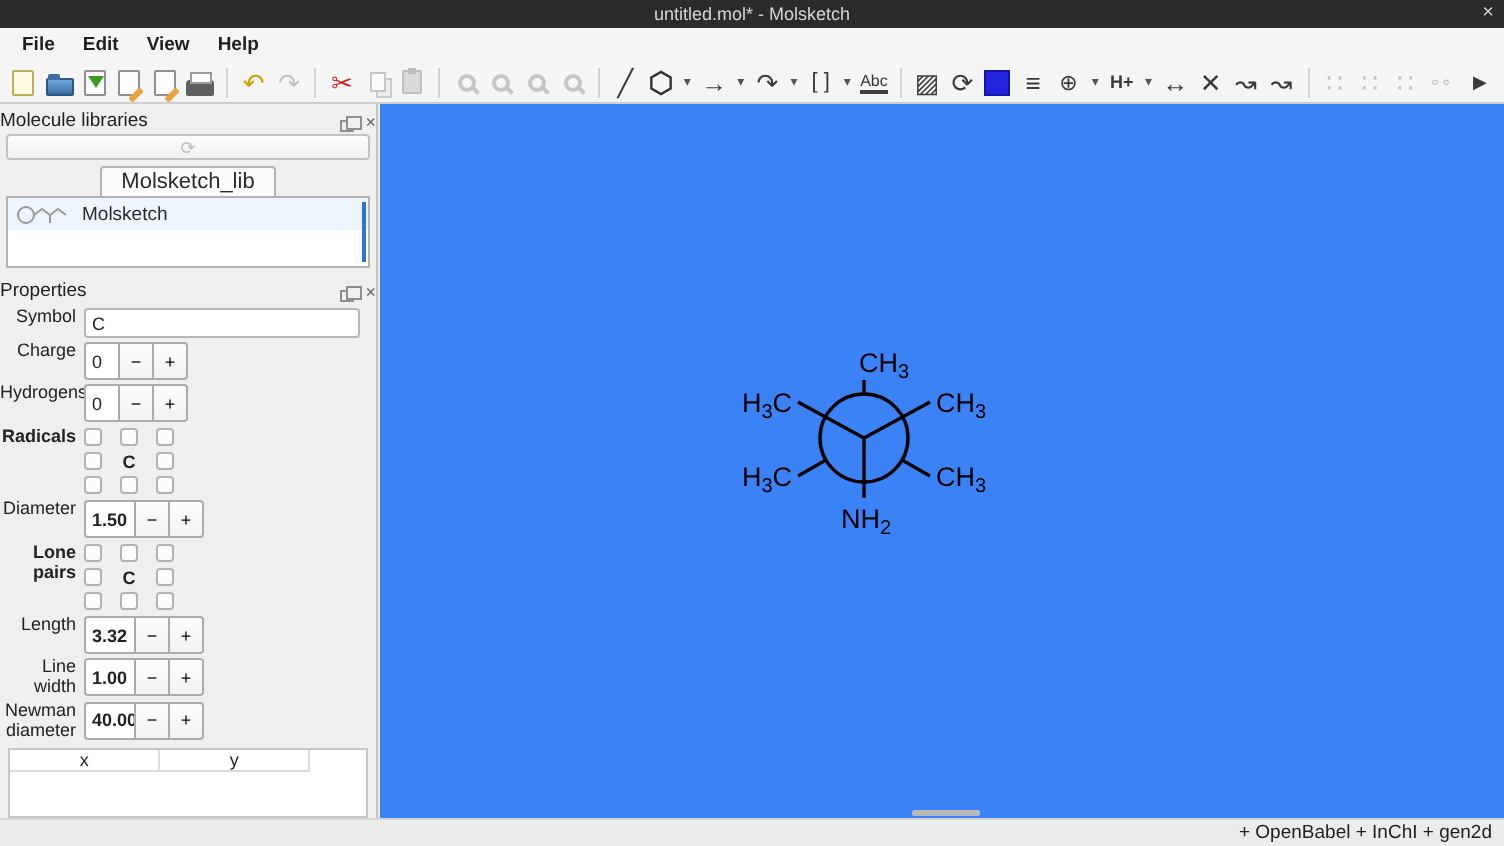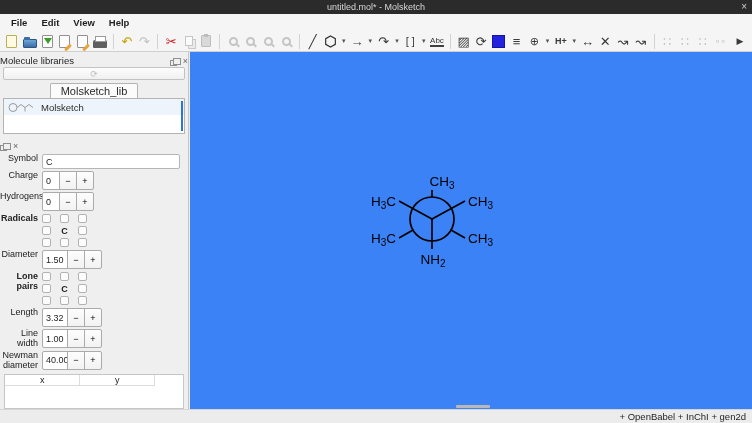--- a/index.html
+++ b/index.html
@@ -69,21 +69,21 @@
   .propsdock { position:absolute; top:85px; left:0; right:0; bottom:0; }
   .form { padding-top:3px; font-size:9px; color:#222; }
   .prow { display:flex; align-items:flex-start; margin:0 0 2px 0; }
   .plabel { width:38px; text-align:right; margin-right:4px; line-height:1.1; flex:none; }
   .tinput { width:138px; height:15px; background:#fff; border:1px solid #b6b6b6; border-radius:2px;
     font-size:9px; padding-left:3px; display:flex; align-items:center; }
   .spin { display:flex; height:19px; }
   .spin > div, .spin > button { border:1px solid #ababab; background:#fff; font-size:9px;
     display:flex; align-items:center; justify-content:center; }
   .spin .val { width:18px; border-radius:2px 0 0 2px; justify-content:flex-start; padding-left:3px; }
-  .spin.wide .val { width:26px; }
+  .spin.wide .val { width:26px;font-weight:bold; }
   .spin .mbtn { width:18px; margin-left:-1px; background:linear-gradient(#fdfdfd,#f2f2f2); }
   .spin .pbtn { width:18px; margin-left:-1px; border-radius:0 2px 2px 0; background:linear-gradient(#fdfdfd,#f2f2f2); }
   .cbgrid { display:grid; grid-template-columns:repeat(3,9px); grid-template-rows:repeat(3,9px); gap:3px 9px; align-items:center; justify-items:center; }
   .cb { width:9px; height:9px; background:#fcfcfc; border:1px solid #b2b2b2; border-radius:2px; }
   .cbc { font-size:9px; color:#222; }
   .grid-row { margin:3px 0 3px 0;font-weight:bold; }
   .coordbox { margin:3px 4px 0 4px; background:#fff; border:1px solid #c6c6c6; height:35px; }
   .coordbox table { border-collapse:collapse; font-size:9px; width:150px; }
   .coordbox th { font-weight:normal; border:1px solid #dcdcdc; border-top:none; height:11px; width:52px; text-align:center; }
   .coordbox th:first-child { border-left:none; }
@@ -218,20 +218,21 @@
           <line x1="18" y1="6.5" x2="18" y2="10.5" stroke="#9a9a9a" stroke-width="1"></line>
         </svg>
         <span>Molsketch</span>
       </div>
       <div class="libscroll"></div>
     </div>
   </div>
 
   <div class="propsdock">
     <div class="dockhdr">
+      <span class="ttl">Properties</span>
       <span class="float-ic"></span>
       <span class="x">×</span>
     </div>
 
     <div class="form">
 
       <div class="prow">
         <span class="plabel">Symbol</span>
         <div class="tinput">C</div>
       </div>

